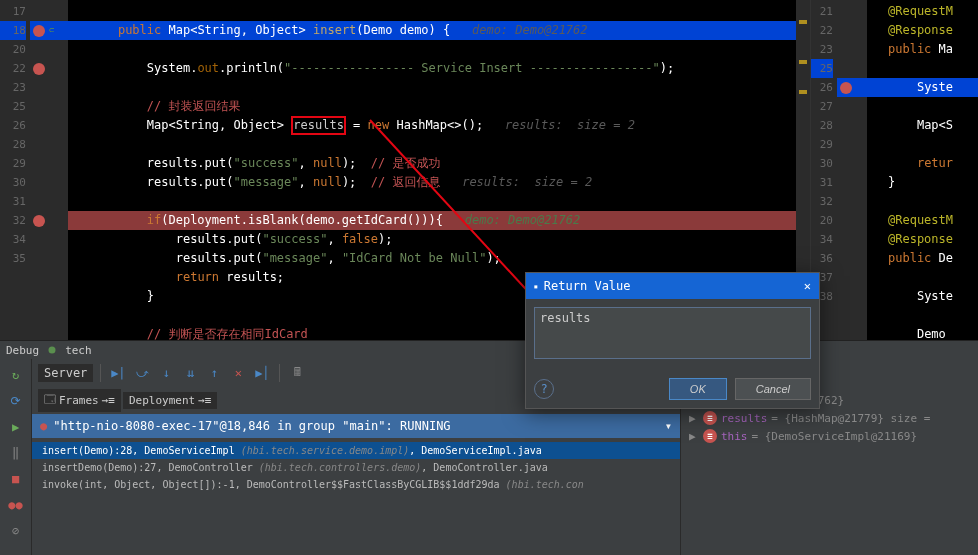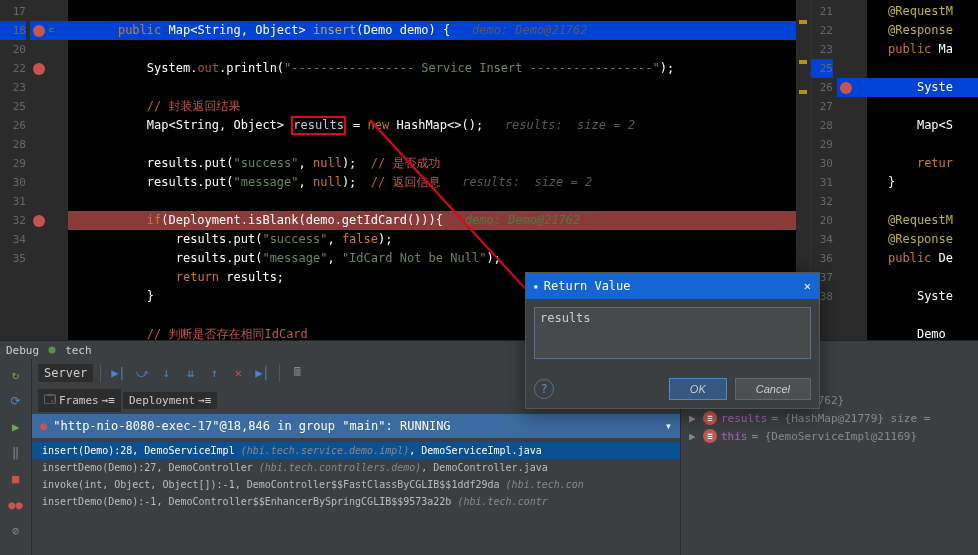--- a/index.html
+++ b/index.html
@@ -260,21 +260,20 @@
     </div>
     <div class="frames-header">
       <span style="color:#c75450">●</span>
       <span>"http-nio-8080-exec-17"@18,846 in group "main": RUNNING</span>
       <span style="margin-left:auto">▾</span>
     </div>
     <div class="frames-list">
       <div class="frame-item sel"><span>insert(Demo):28, DemoServiceImpl</span> <span class="frame-pkg">(hbi.tech.service.demo.impl)</span><span>, DemoServiceImpl.java</span></div>
       <div class="frame-item"><span>insertDemo(Demo):27, DemoController</span> <span class="frame-pkg">(hbi.tech.controllers.demo)</span><span>, DemoController.java</span></div>
       <div class="frame-item"><span>invoke(int, Object, Object[]):-1, DemoController$$FastClassByCGLIB$$1ddf29da</span> <span class="frame-pkg">(hbi.tech.con</span></div>
-      <div class="frame-item"><span>insertDemo(Demo):-1, DemoController$$EnhancerBySpringCGLIB$$9573a22b</span> <span class="frame-pkg">(hbi.tech.contr</span></div>
     </div>
   </div>
 
   <div class="right-panel">
     <div class="vars-toolbar">
       <span class="icon-btn" style="color:#666">↑</span>
       <span class="icon-btn" style="color:#666">↓</span>
       <span class="icon-btn" style="color:#4a88c7">▼</span>
       <span class="tb-sep"></span>
       <span class="icon-btn" style="color:#6aab5a">+</span>

